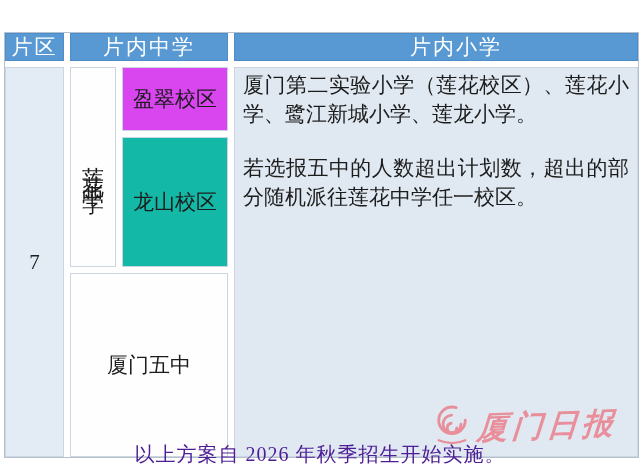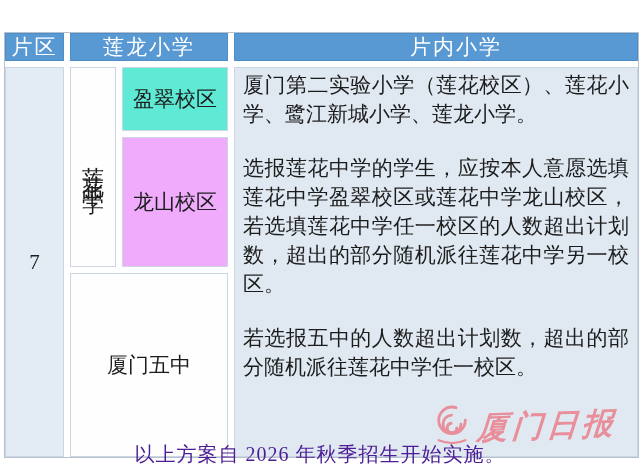--- a/index.html
+++ b/index.html
@@ -44,22 +44,22 @@
   }
   .c-lianhua {
     grid-column: 2; grid-row: 2 / 4;
     background: #fefefe;
   }
   .vertical-name {
     writing-mode: vertical-rl;
     letter-spacing: 9px;
     font-size: 22px;
   }
-  .c-yingcui { grid-column: 3; grid-row: 2; background: #5eead4; text-align: center; }
-  .c-longshan{ grid-column: 3; grid-row: 3; background: #f0abfc; }
+  .c-yingcui { grid-column: 3; grid-row: 2; background: #d946ef; text-align: center; }
+  .c-longshan{ grid-column: 3; grid-row: 3; background: #14b8a6; }
   .c-wuzhong { grid-column: 2 / 4; grid-row: 4; background: #fefefe; }
 
   .c-primary {
     grid-column: 4; grid-row: 2 / 5;
     background: #e0e9f2;
     display: block;
     padding: 3px 8px 4px 8px;
     font-size: 21px; line-height: 29px;
     text-align: justify;
     color: #1c1c1c;
@@ -93,39 +93,38 @@
 </style>
 </head>
 <body>
 
 <div class="page">
 
   <div class="table-wrap">
 
     <div class="cell hdr h-zone">片区</div>
 
-    <div class="cell hdr h-middle">莲龙小学</div>
+    <div class="cell hdr h-middle">片内中学</div>
 
     <div class="cell hdr h-primary">片内小学</div>
 
     <div class="cell c-zone">7</div>
 
     <div class="cell c-lianhua">
       <span class="vertical-name">莲花中学</span>
     </div>
 
     <div class="cell c-yingcui">盈翠校区</div>
 
     <div class="cell c-longshan">龙山校区</div>
 
     <div class="cell c-wuzhong">厦门五中</div>
 
     <div class="cell c-primary">
       <p>厦门第二实验小学（莲花校区）、莲花小学、鹭江新城小学、莲龙小学。</p>
-      <p>选报莲花中学的学生，应按本人意愿选填莲花中学盈翠校区或莲花中学龙山校区，若选填莲花中学任一校区的人数超出计划数，超出的部分随机派往莲花中学另一校区。</p>
       <p>若选报五中的人数超出计划数，超出的部分随机派往莲花中学任一校区。</p>
     </div>
 
   </div>
 
   <div class="footer-note">以上方案自 2026 年秋季招生开始实施。</div>
 
   <div class="watermark">
     <svg class="watermark-logo" viewBox="0 0 40 46" fill="none" stroke="#e98692" stroke-width="3" stroke-linecap="round">
       <circle cx="20" cy="17" r="14" stroke-dasharray="70 20"></circle>

